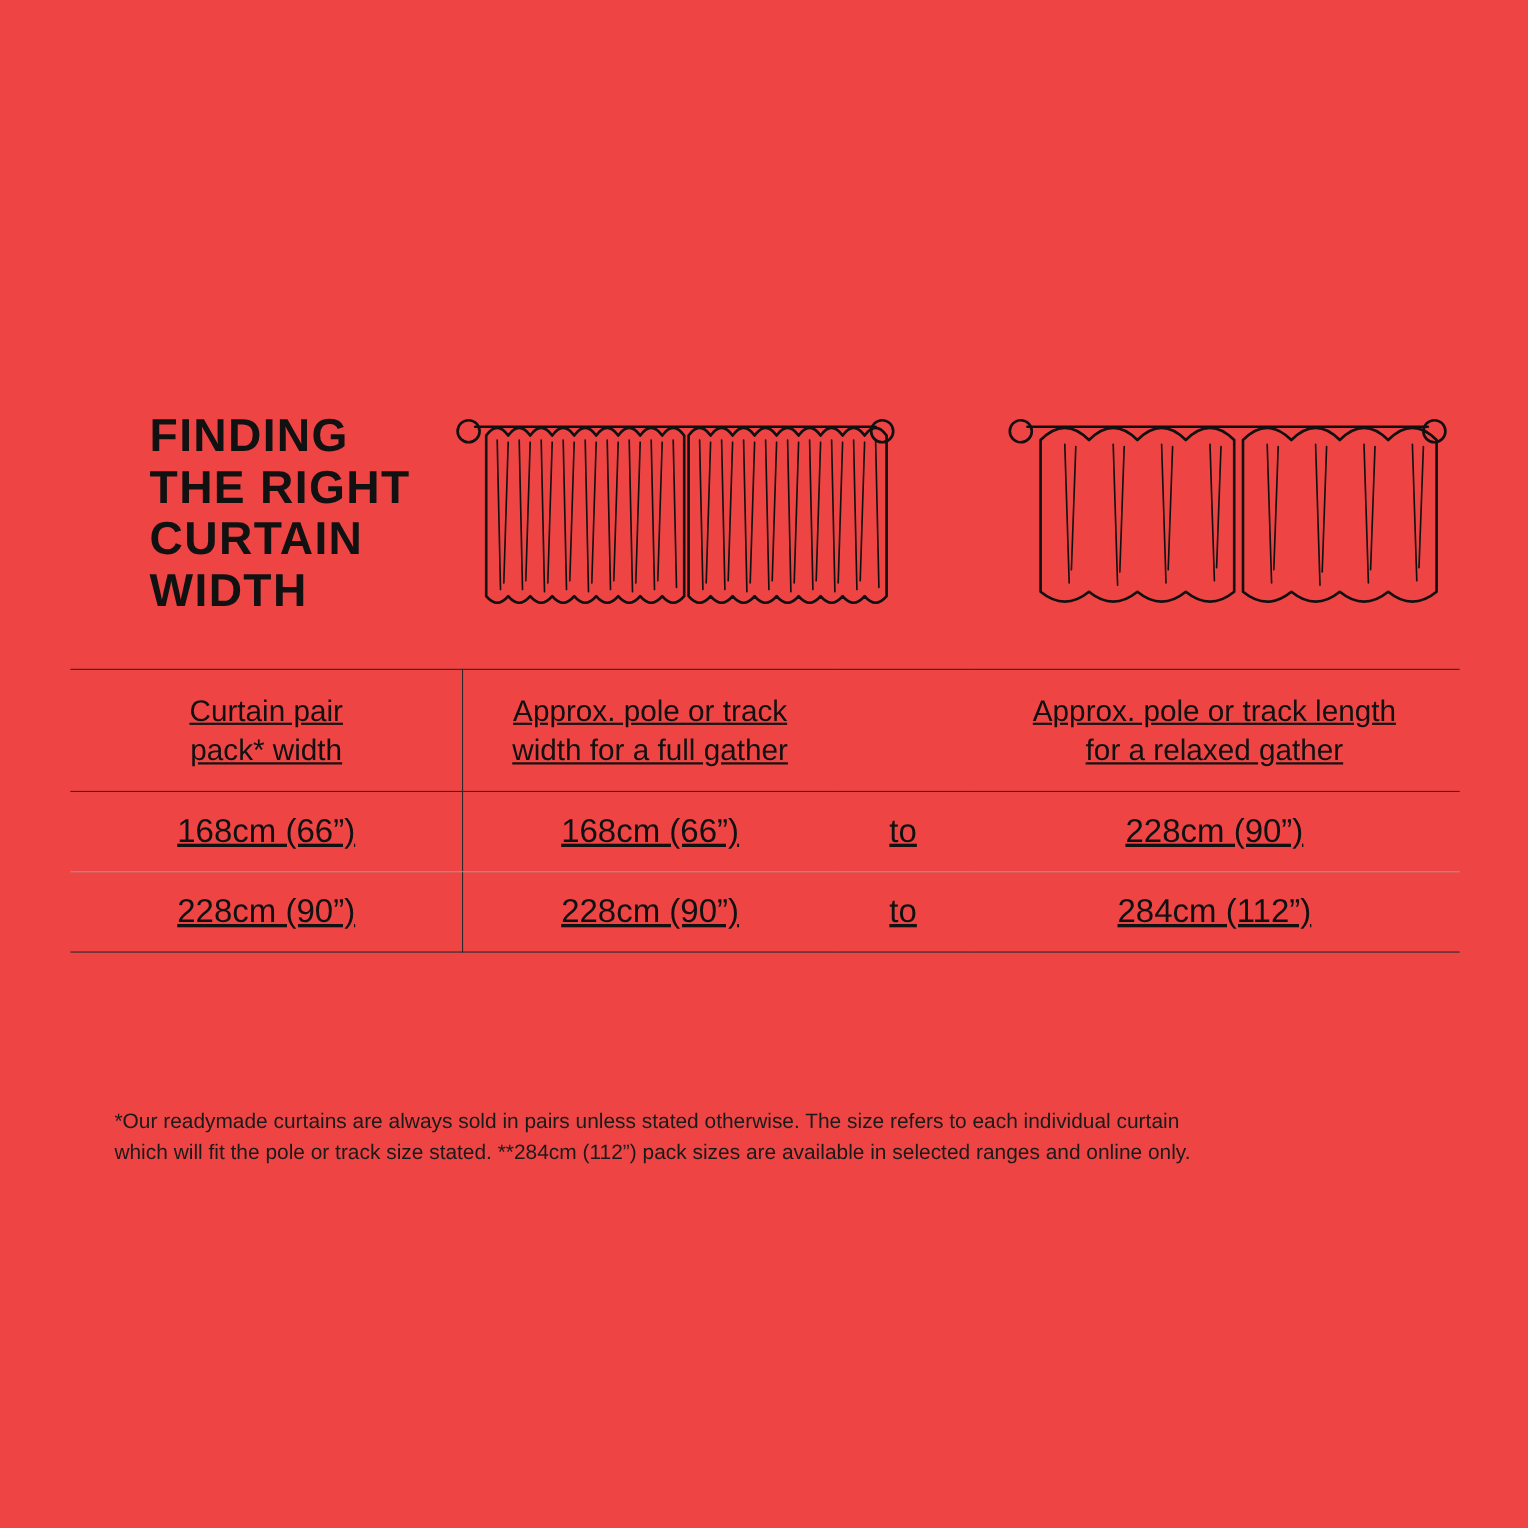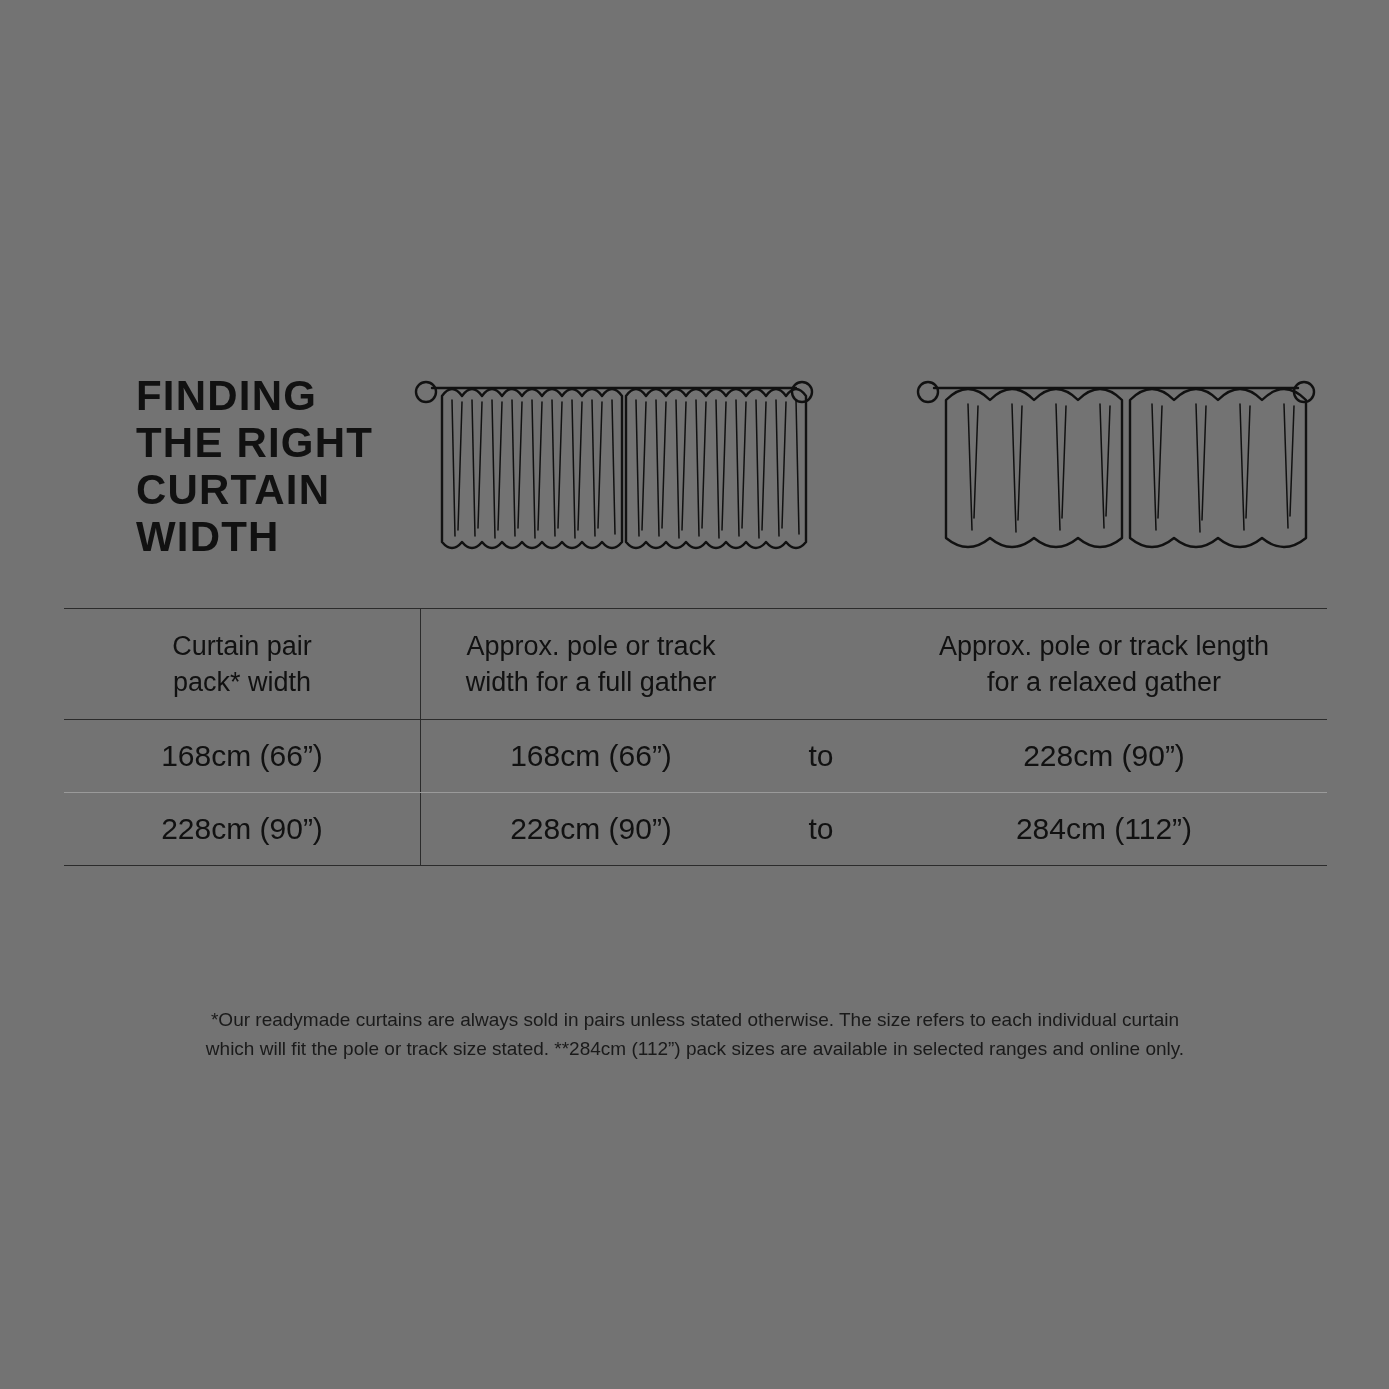--- a/index.html
+++ b/index.html
@@ -12,21 +12,21 @@
     height: 1389px;
     font-family: "Liberation Sans", sans-serif;
     color: #111111;
     overflow: hidden;
   }
 
   .page {
     position: relative;
     width: 1389px;
     height: 1389px;
-    background: #737373;
+    background: #ef4444;
   }
 
   
   .top-block {
     position: absolute;
     left: 64px;
     top: 360px;
     width: 1262px;
     height: 240px;
     display: flex;
@@ -66,20 +66,21 @@
     left: 64px;
     top: 608px;
     width: 1262px;
     border-collapse: collapse;
     table-layout: fixed;
   }
 
   .table td, .table th {
     padding: 0;
     margin: 0;
+    text-decoration: underline;
   }
 
   .hdr-row th {
     height: 110px;
     vertical-align: middle;
     font-weight: 400;
     font-size: 27px;
     line-height: 1.35;
     color: #111111;
     border-bottom: 1.5px solid #2b2b2b;
@@ -112,21 +113,20 @@
   .to-cell {
     font-size: 28px;
   }
 
   
   .footnote {
     position: absolute;
     left: 64px;
     top: 1006px;
     width: 1262px;
-    text-align: center;
     font-size: 19px;
     line-height: 1.5;
     color: #1a1a1a;
     padding: 0 40px;
     box-sizing: border-box;
     white-space: pre-line;
   }
 </style>
 </head>
 <body>

